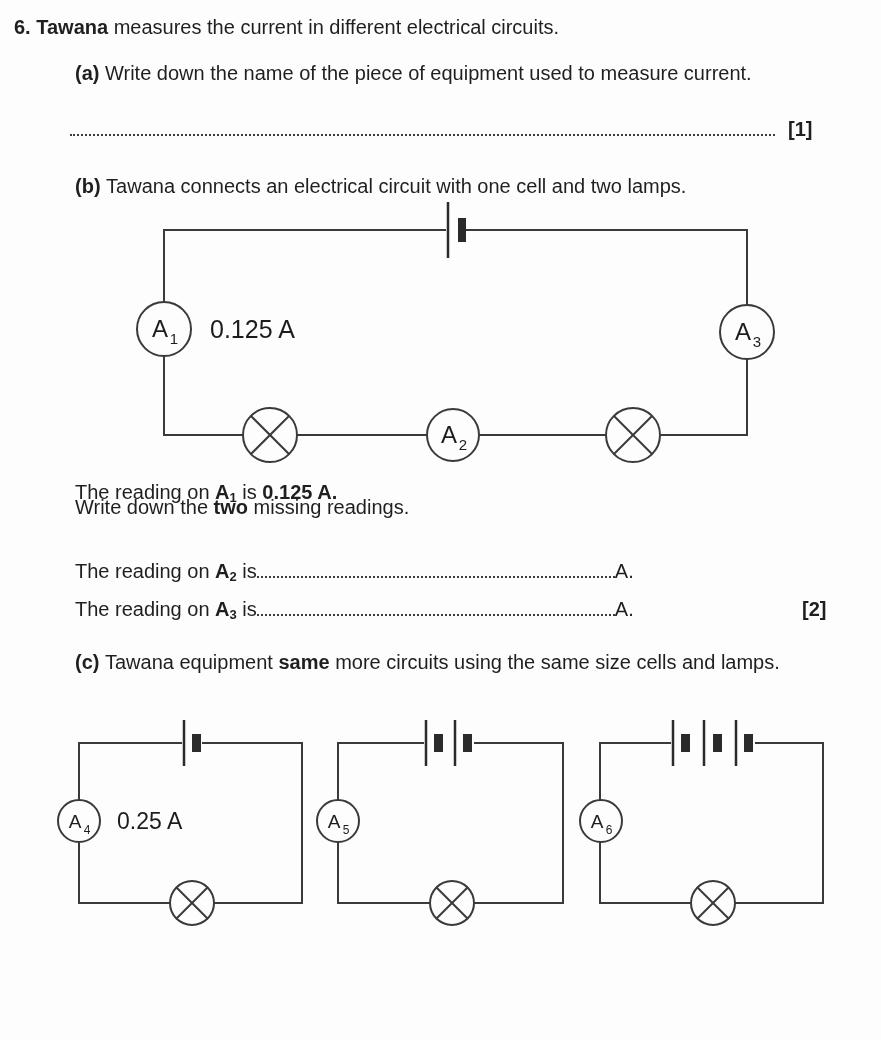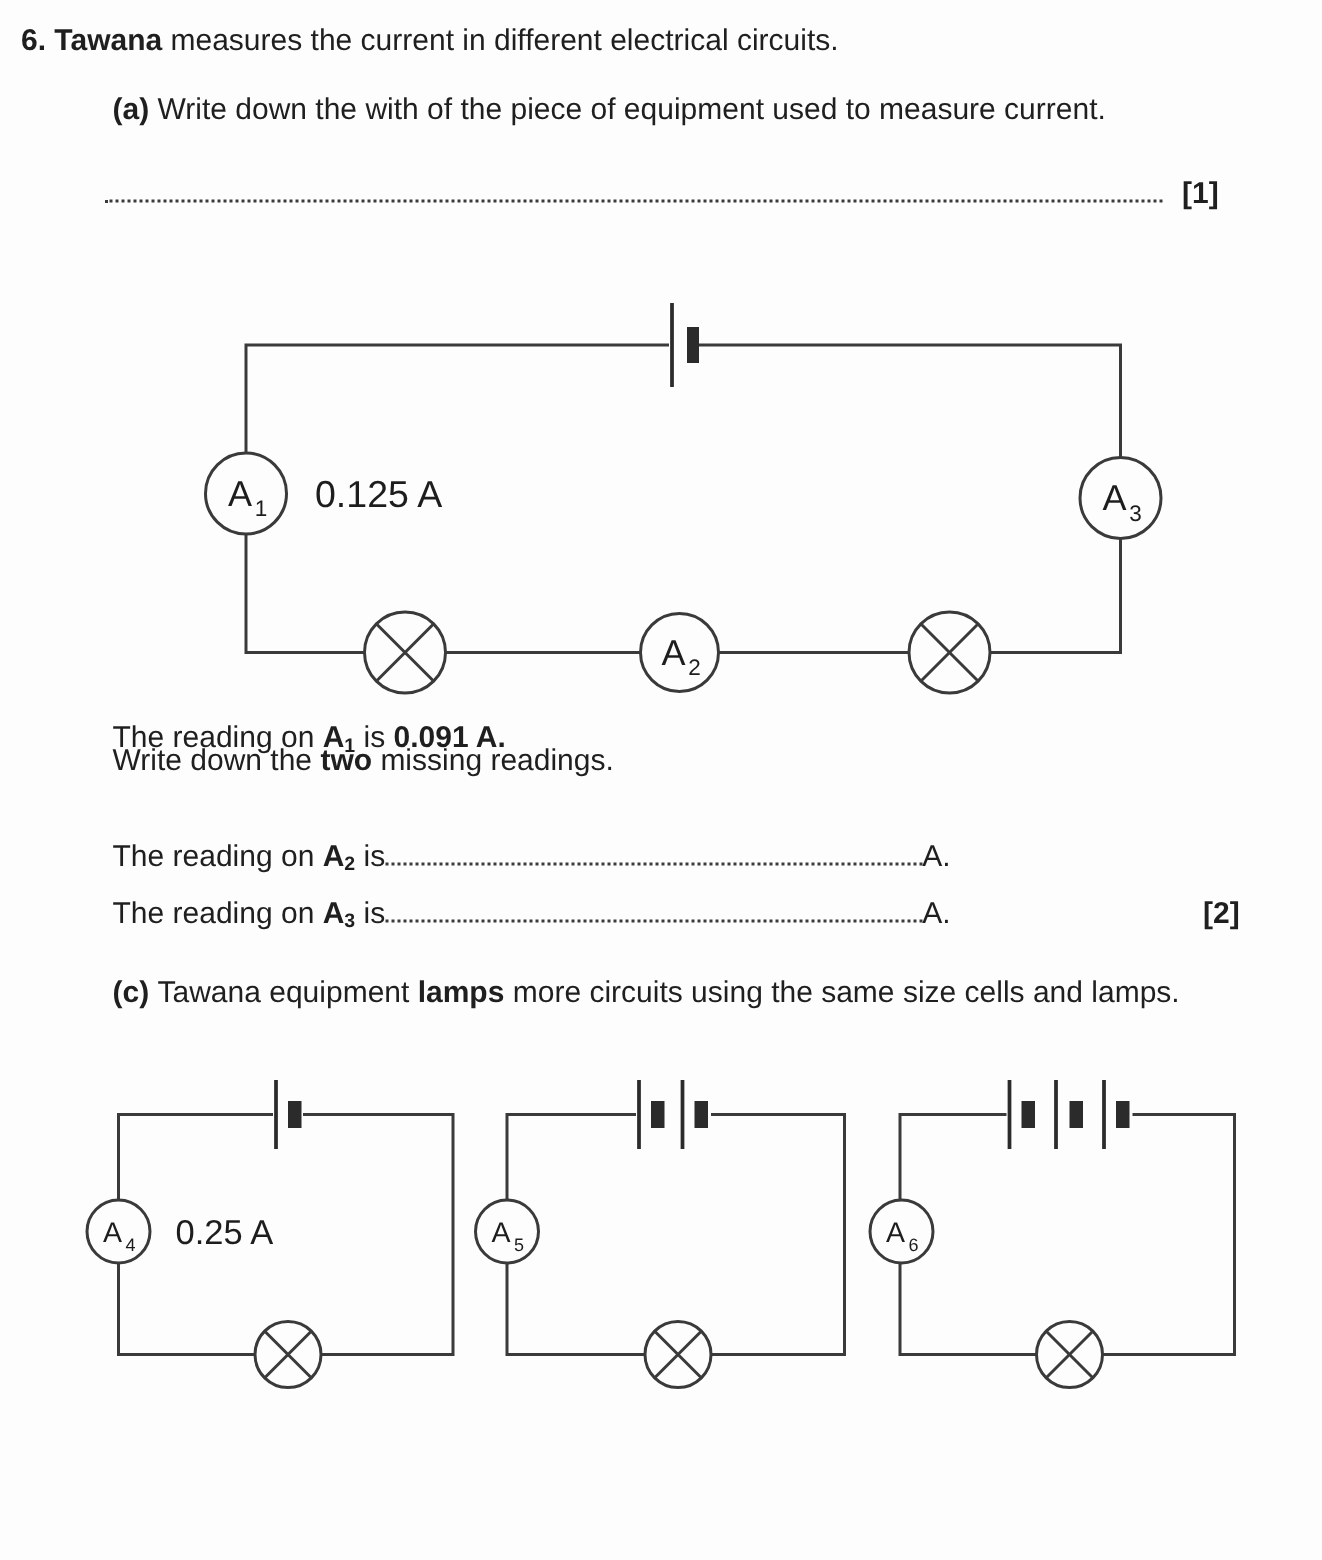--- a/index.html
+++ b/index.html
@@ -24,28 +24,31 @@
 </head>
 <body>
 
 <div class="page">
 
   <div class="row" style="top:14px;left:14px">
     <strong>6. Tawana </strong><span>measures the current in different electrical circuits.</span>
   </div>
 
   <div class="row" style="top:60px;left:75px">
-    <strong>(a) </strong><span>Write down the with of the piece of equipment used to measure current.</span>
+    <strong>(a) </strong><span>Write down the name of the piece of equipment used to measure current.</span>
   </div>
 
   <div class="row" style="top:116px;left:70px;width:760px">
     <span class="leader" style="width:705px"></span>
     <span class="mark" style="left:718px">[1]</span>
   </div>
 
+  <div class="row" style="top:173px;left:75px">
+    <strong>(b) </strong><span>Tawana connects an electrical circuit with one cell and two lamps.</span>
+  </div>
 
   <svg class="circuit" style="top:193px;left:135px" width="645" height="280" viewBox="0 0 645 280">
     <path class="wire" d="M331 37 H612 V242 H29 V37 H311"></path>
     <g>
       <line class="plate-long" x1="313" y1="9" x2="313" y2="65"></line>
       <rect class="plate-short" x="323" y="25" width="8" height="24"></rect>
     </g>
     <g>
       <circle class="meter" cx="29" cy="136" r="27"></circle>
       <text x="25" y="144" font-size="24" text-anchor="middle">A</text>
@@ -68,38 +71,38 @@
       <text x="328" y="257" font-size="15" text-anchor="middle">2</text>
     </g>
     <g>
       <circle class="meter" cx="498" cy="242" r="27"></circle>
       <line class="lampline" x1="479" y1="223" x2="517" y2="261"></line>
       <line class="lampline" x1="479" y1="261" x2="517" y2="223"></line>
     </g>
   </svg>
 
   <div class="row" style="top:479px;left:75px">
-    <span>The reading on </span><strong><span>A</span><sub class="s">1</sub></strong><span> is </span><strong>0.091 A.</strong>
+    <span>The reading on </span><strong><span>A</span><sub class="s">1</sub></strong><span> is </span><strong>0.125 A.</strong>
   </div>
 
   <div class="row" style="top:494px;left:75px">
     <span>Write down the </span><strong>two</strong><span> missing readings.</span>
   </div>
 
   <div class="row" style="top:558px;left:75px;width:760px">
     <span>The reading on </span><strong><span>A</span><sub class="s">2</sub></strong><span> is</span><span class="leader" style="width:358px"></span><span>A.</span>
   </div>
 
   <div class="row" style="top:596px;left:75px;width:760px">
     <span>The reading on </span><strong><span>A</span><sub class="s">3</sub></strong><span> is</span><span class="leader" style="width:358px"></span><span>A.</span>
     <span class="mark" style="left:727px">[2]</span>
   </div>
 
   <div class="row" style="top:649px;left:75px">
-    <strong>(c) </strong><span>Tawana equipment </span><strong>lamps</strong><span> more circuits using the same size cells and lamps.</span>
+    <strong>(c) </strong><span>Tawana equipment </span><strong>same</strong><span> more circuits using the same size cells and lamps.</span>
   </div>
 
   <svg class="circuit" style="top:703px;left:55px" width="790" height="225" viewBox="0 0 790 225">
 
     <g>
       <path class="wire" d="M147 40 H247 V200 H24 V40 H127"></path>
       <g>
         <line class="plate-long" x1="129" y1="17" x2="129" y2="63"></line>
         <rect class="plate-short" x="137" y="31" width="9" height="18"></rect>
       </g>

